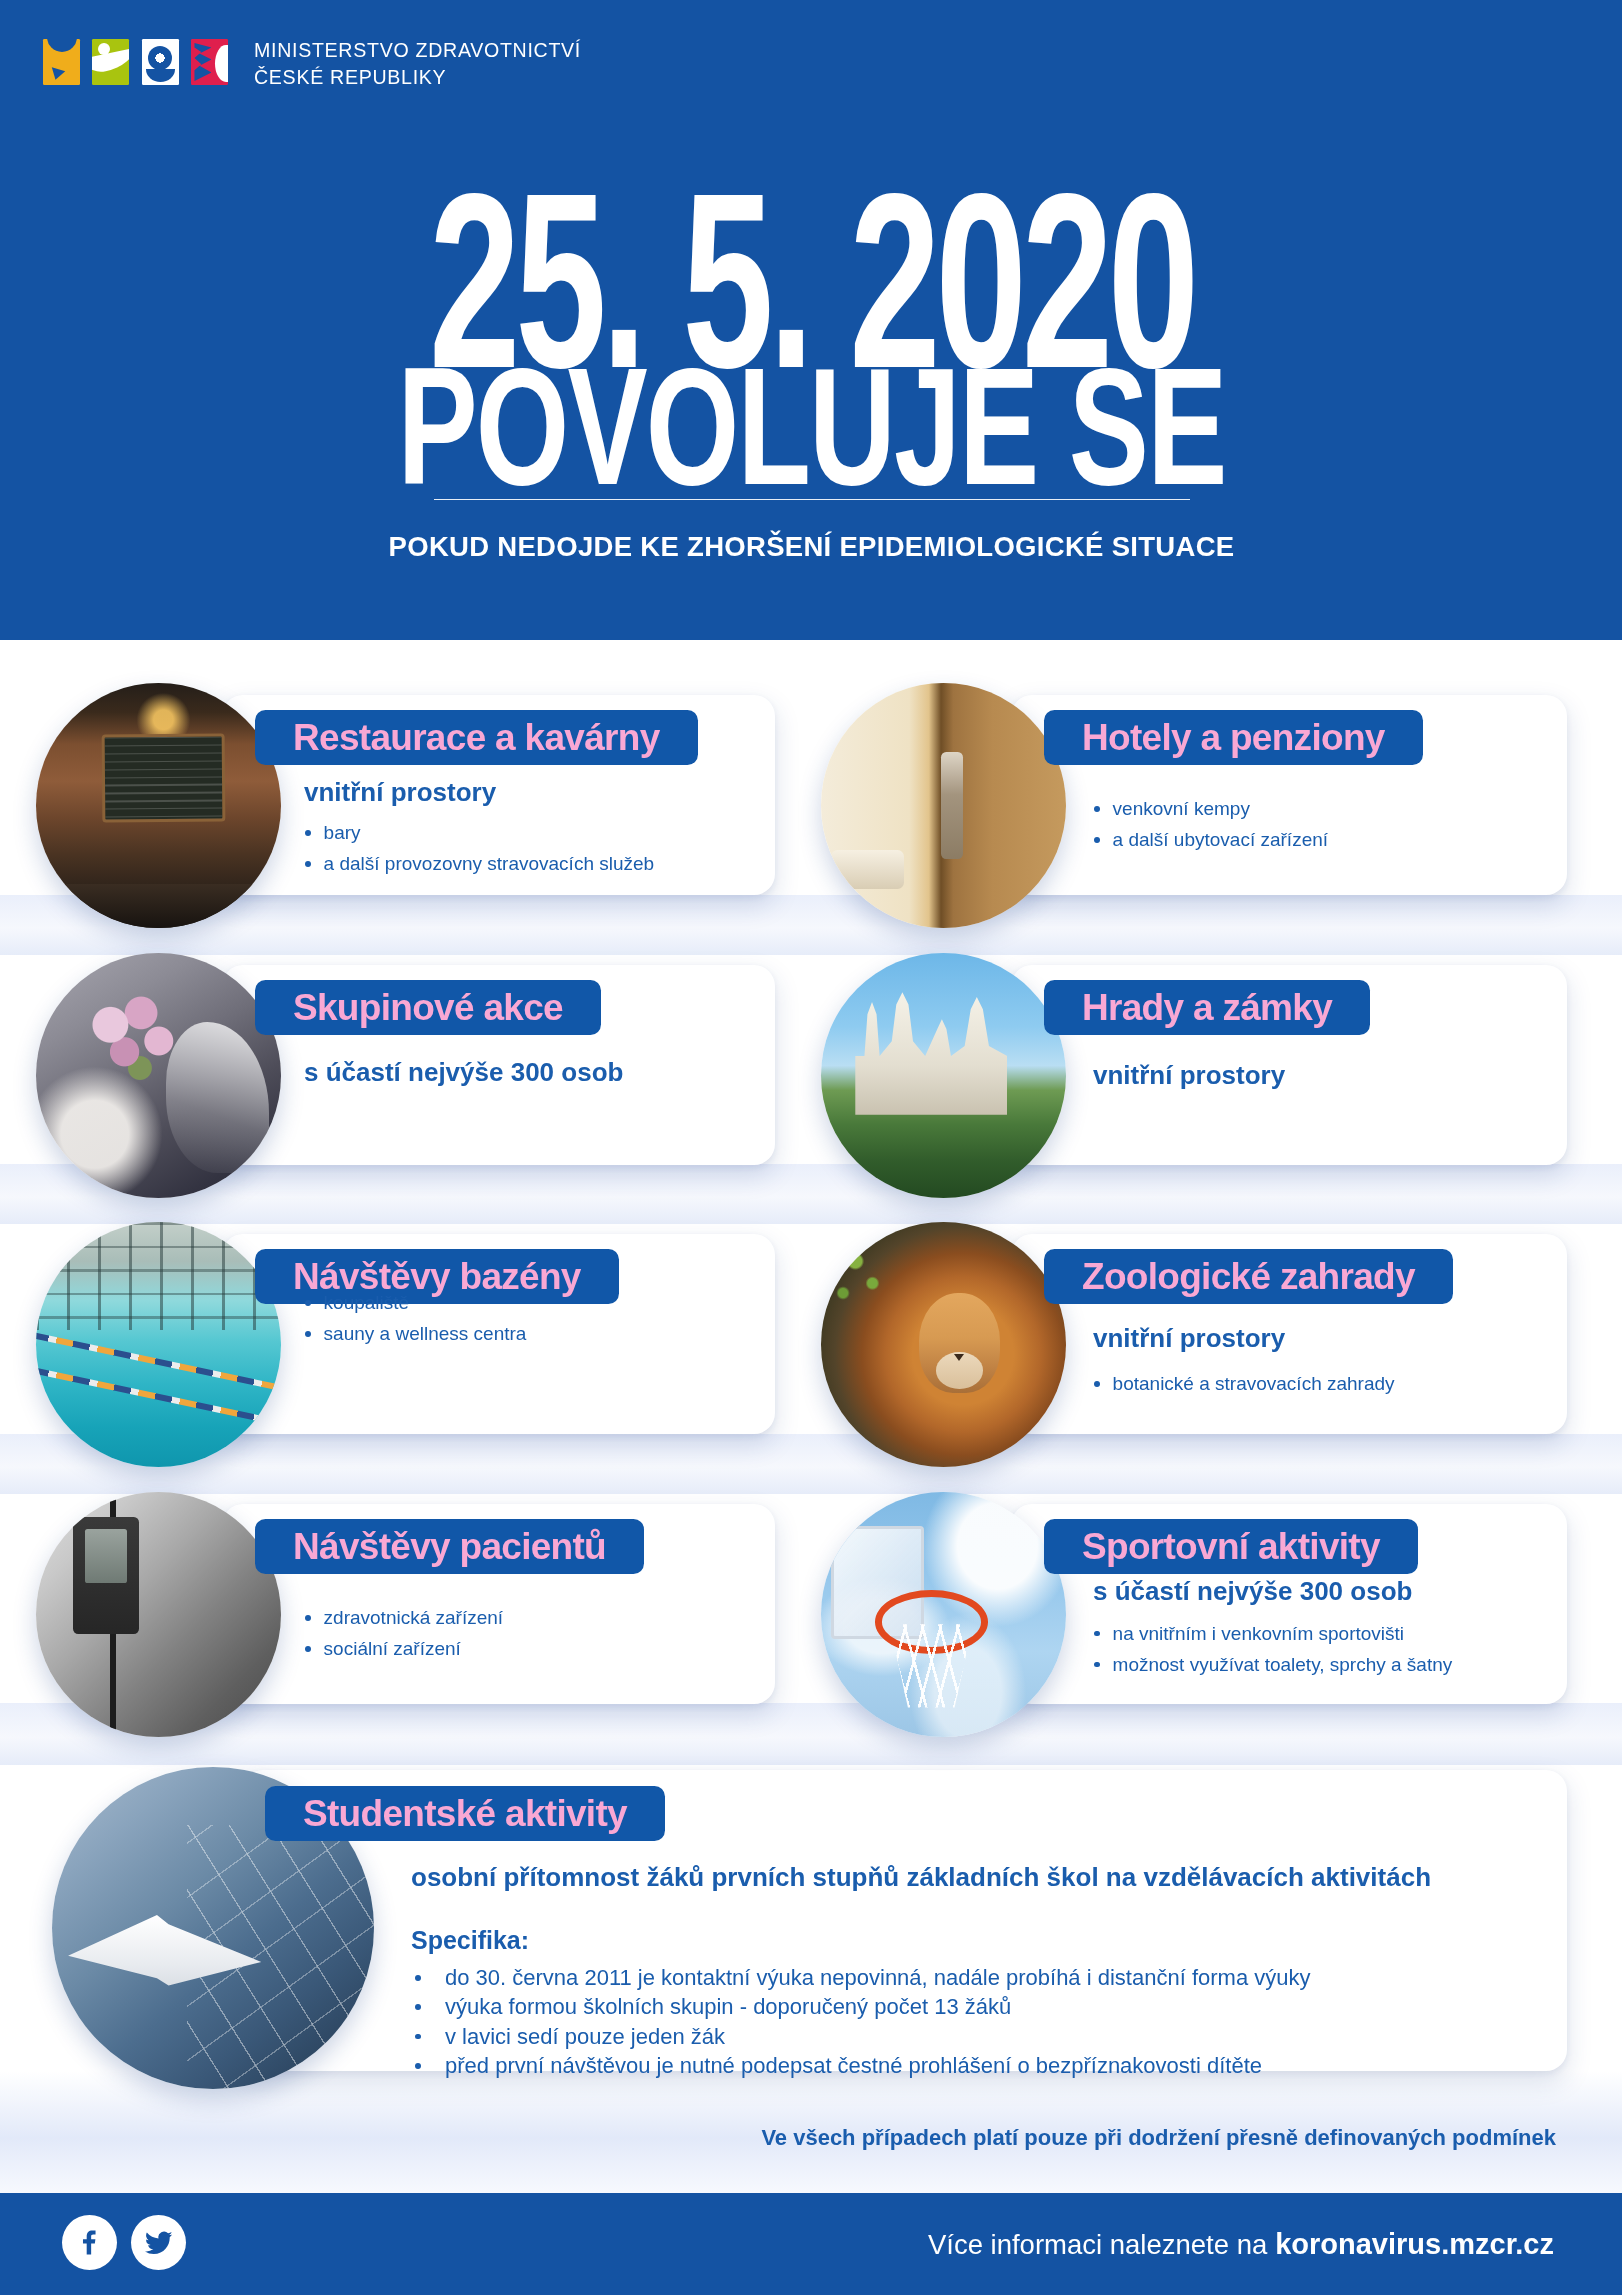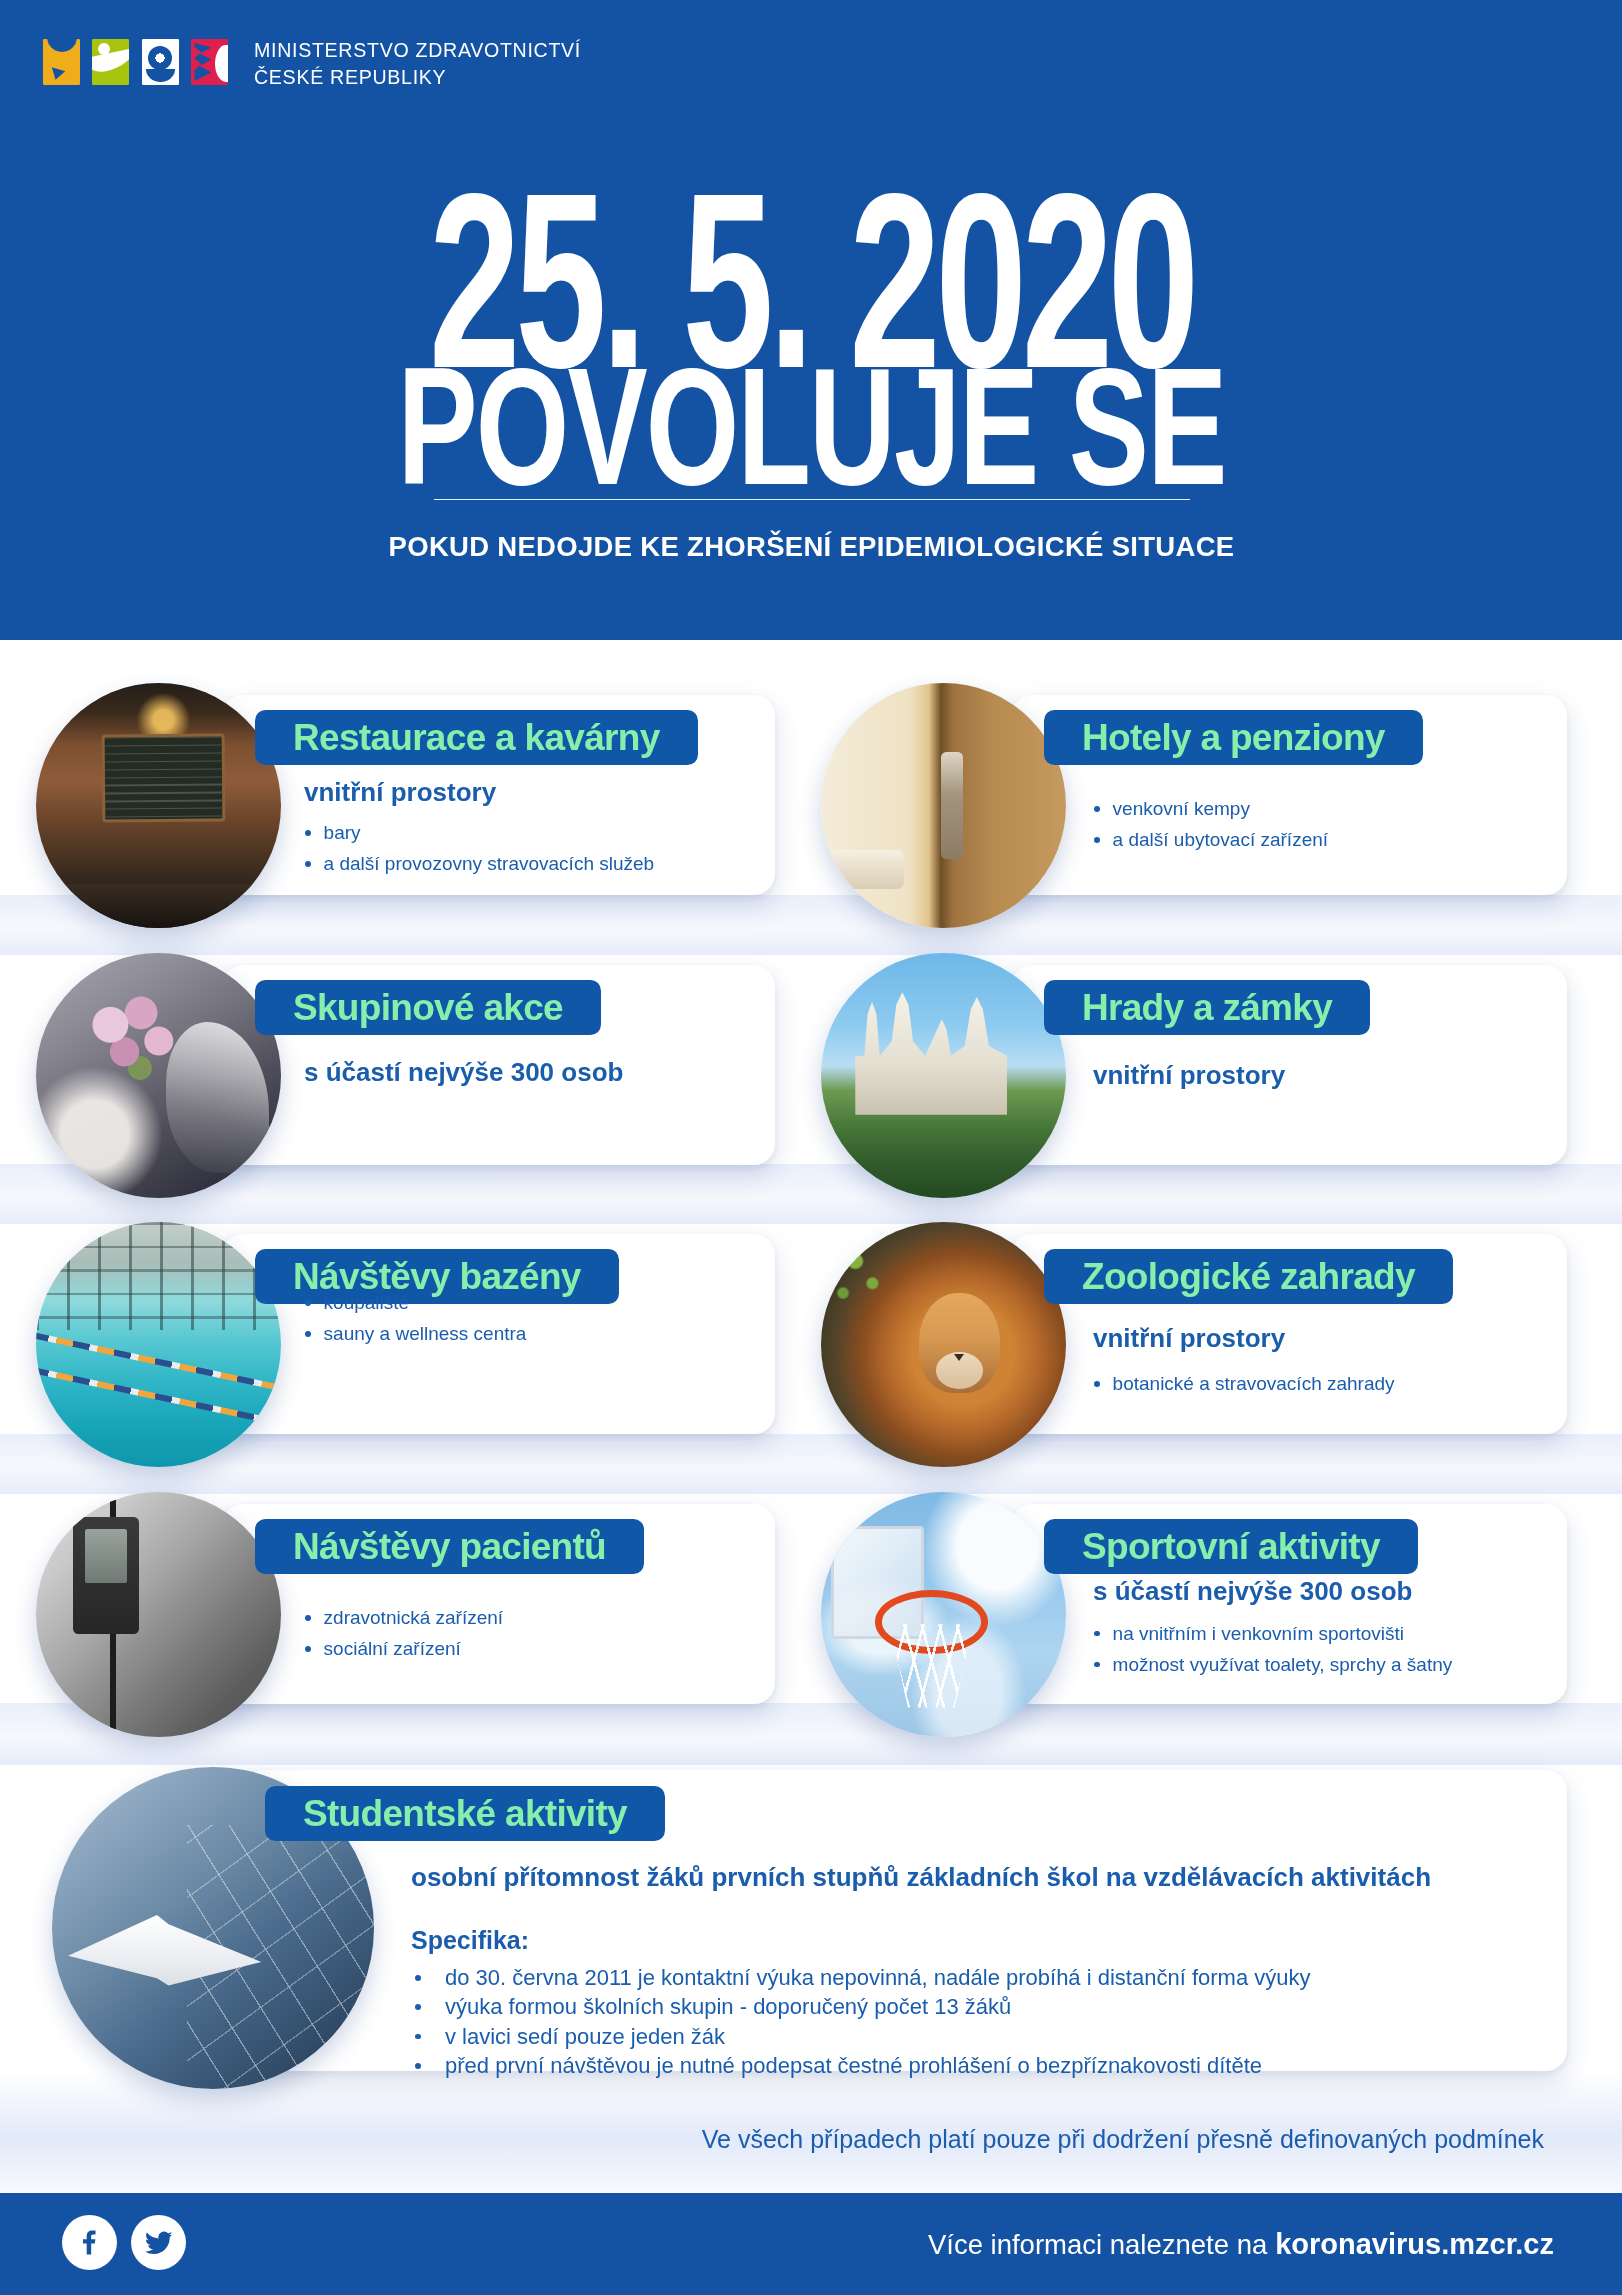--- a/index.html
+++ b/index.html
@@ -39,21 +39,21 @@
   .band{position:absolute;left:0;width:1623px;background:linear-gradient(180deg,#eaeffb 0%,#f6f8fd 55%,#e6ecf9 100%)}
   .band1{top:895px;height:60px}.band2{top:1164px;height:60px}
   .band3{top:1434px;height:60px}.band4{top:1703px;height:62px}
   .band5{top:2071px;height:122px;background:linear-gradient(180deg,#ffffff 0%,#e2e9f9 55%,#f7f9fe 100%)}
 
   
   .card{position:absolute;background:#fff;border-radius:21px;z-index:1;
     box-shadow:0 10.5px 26px rgba(25,60,130,.15),0 2.6px 6.5px rgba(25,60,130,.07)}
   .circle{position:absolute;width:245px;height:245px;border-radius:50%;z-index:2;overflow:hidden;
     box-shadow:0 10.5px 23.6px rgba(25,60,130,.22)}
-  .banner{position:absolute;z-index:3;height:55px;line-height:55px;background:var(--banner-blue);color:#86efac;
+  .banner{position:absolute;z-index:3;height:55px;line-height:55px;background:var(--banner-blue);color:#f9a8d4;
     font-size:37px;font-weight:bold;letter-spacing:-0.7px;border-radius:10.5px;padding:0 38px;white-space:nowrap}
   .content{position:absolute;z-index:3;color:var(--text-blue)}
   .subtitle{font-size:26px;font-weight:bold;margin-bottom:9.2px}
   .bullet{position:relative;font-size:19px;line-height:31px;padding-left:19.6px}
   .bullet::before{content:'';position:absolute;left:1.3px;top:13px;width:5.9px;height:5.9px;border-radius:50%;background:currentColor}
 
   
   #card-rest{left:222px;top:695px;width:553px;height:200px}   #circ-rest{left:36px;top:683px}   #ban-rest{left:255px;top:710px}
   #card-hotel{left:1011px;top:695px;width:556px;height:200px} #circ-hotel{left:821px;top:683px}#ban-hotel{left:1044px;top:710px}
   #card-skup{left:222px;top:965px;width:553px;height:200px}   #circ-skup{left:36px;top:953px}   #ban-skup{left:255px;top:980px}
@@ -75,21 +75,21 @@
 
   
   #card-student{left:242px;top:1770px;width:1325px;height:301px}
   #circ-student{left:52px;top:1767px;width:322px;height:322px}
   #ban-student{left:265px;top:1786px}
   #cont-student{left:411px;top:1862px;width:1132px}
   .spec-label{font-size:25px;font-weight:bold;margin-top:33px;margin-bottom:7.9px}
   .sbullet{position:relative;font-size:22px;line-height:29.4px;padding-left:34px}
   .sbullet::before{content:'';position:absolute;left:3.9px;top:11.8px;width:5.9px;height:5.9px;border-radius:50%;background:currentColor}
 
-  .closing{position:absolute;top:2125px;right:79px;z-index:4;color:var(--text-blue);font-size:25px;font-weight:normal}
+  .closing{position:absolute;top:2125px;right:67px;z-index:4;color:var(--text-blue);font-size:22px;font-weight:bold}
 
   
   .footer{position:absolute;left:0;top:2193px;width:1623px;height:102px;background:var(--footer-blue)}
   .soc{position:absolute;top:22px;width:55px;height:55px;border-radius:50%;background:#fff;color:var(--footer-blue);
     display:flex;align-items:center;justify-content:center}
   .soc-fb{left:62px}.soc-tw{left:131px}
   .ftext{position:absolute;right:69px;top:0;height:102px;line-height:102px;color:#fff;font-size:27.5px;white-space:nowrap}
   .flink{font-weight:bold;font-size:29px;margin-left:7.9px}
 
   

